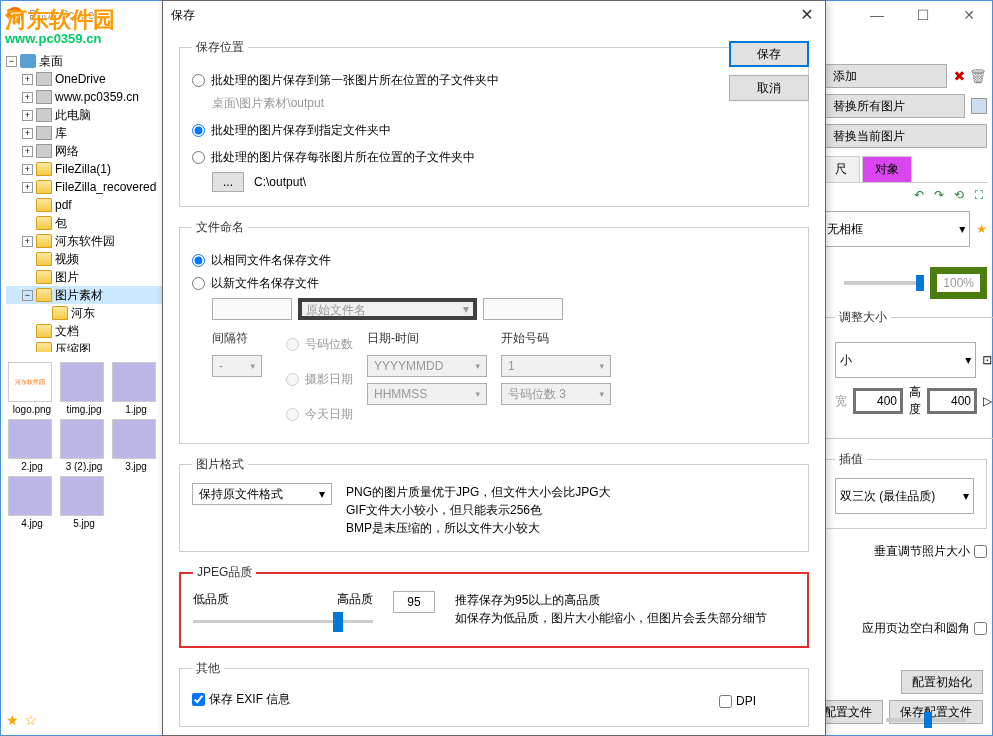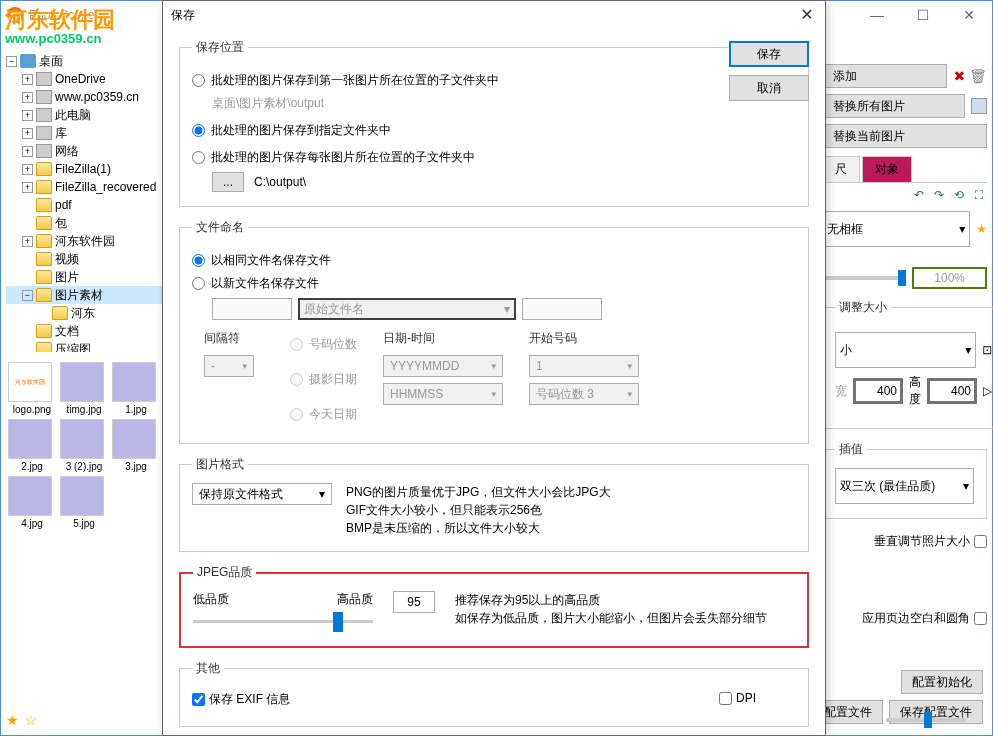--- a/index.html
+++ b/index.html
@@ -34,21 +34,21 @@
 .thumb-img { width: 44px; height: 40px; border: 1px solid #ccc; background: #bbb8e8; }
 .thumb-img.logo { background: #fff; display: flex; align-items: center; justify-content: center; font-size: 6px; color: #ff6600; }
 .thumb-label { font-size: 10px; margin-top: 2px; white-space: nowrap; overflow: hidden; }
 
 
 .rightpanel { position: absolute; right: 6px; top: 64px; width: 165px; }
 .rp-row { display: flex; align-items: center; margin-bottom: 6px; height: 24px; }
 .rp-btn { border: 1px solid #adadad; background: #e1e1e1; padding: 3px 10px; height: 24px; display: flex; align-items: center; }
 .rp-input { border: 3px solid #737373; padding: 3px; width: 50px; text-align: right; }
 .tabs { display: flex; border-bottom: 1px solid #ccc; }
-.tab { padding: 4px 12px; border: 1px solid #ccc; border-bottom: none; background: #be185d; margin-right: 2px; }
+.tab { padding: 4px 12px; border: 1px solid #ccc; border-bottom: none; background: #d946ef; margin-right: 2px; }
 .tab.inactive { background: #f0f0f0; }
 
 
 .bottombar { position: absolute; left: 6px; bottom: 6px; width: 980px; height: 20px; display: flex; align-items: center; }
 .star { color: #ffa500; font-size: 14px; margin-right: 6px; }
 
 
 .dialog { position: absolute; left: 162px; top: 0; width: 664px; height: 736px; background: #fff; border: 1px solid #666; box-shadow: 2px 2px 8px rgba(0,0,0,0.2); z-index: 10; }
 .dialog-title { height: 28px; display: flex; align-items: center; padding: 0 8px; font-size: 12px; }
 .dialog-close { position: absolute; right: 6px; top: 4px; font-size: 16px; color: #333; width: 24px; text-align: center; }
@@ -57,23 +57,23 @@
 fieldset { border: 1px solid #ccc; padding: 10px 12px 14px; margin-bottom: 12px; }
 legend { padding: 0 4px; color: #333; }
 .radio-row { display: flex; align-items: center; margin: 6px 0; }
 .radio-row input[type=radio] { margin-right: 6px; }
 .sub-indent { margin-left: 20px; color: #999; }
 .path-row { margin-left: 20px; display: flex; align-items: center; gap: 10px; margin-top: 4px; }
 .path-btn { border: 1px solid #adadad; background: #e1e1e1; padding: 2px 10px; }
 
 .name-row { margin-left: 20px; margin-top: 6px; display: flex; gap: 6px; align-items: center; }
 .name-input { border: 1px solid #adadad; height: 22px; width: 80px; padding: 0 4px; }
-.name-select { border: 2px solid #404040; height: 22px; width: 218px; background: #f0f0f0; padding: 0 4px; display: flex; align-items: center; justify-content: space-between; color: #999; }
-
-.options-grid { display: flex; gap: 26px; margin-top: 10px; margin-left: 12px; }
+.name-select { border: 4px solid #404040; height: 22px; width: 179px; background: #f0f0f0; padding: 0 4px; display: flex; justify-content: space-between; color: #999; }
+
+.options-grid { display: flex; gap: 14px; margin-top: 10px; margin-left: 20px; }
 .opt-col { display: flex; flex-direction: column; gap: 6px; }
 .opt-label { margin-bottom: 2px; color: #333; }
 .sel { border: 1px solid #adadad; height: 22px; padding: 0 6px; display: flex; align-items: center; justify-content: space-between; background: #f0f0f0; color: #999; }
 .sel .arrow { font-size: 9px; }
 
 .example { margin-left: 20px; margin-top: 10px; color: #333; }
 
 .format-row { display: flex; align-items: flex-start; gap: 14px; }
 .format-sel { border: 1px solid #adadad; height: 22px; width: 140px; padding: 0 6px; display: flex; align-items: center; justify-content: space-between; }
 .format-desc { font-size: 12px; line-height: 1.5; }
@@ -82,21 +82,21 @@
 .jpeg-box legend { color: #333; background: #fff; padding: 0 4px; }
 .quality-row { display: flex; align-items: flex-start; gap: 20px; }
 .slider-wrap { display: flex; flex-direction: column; align-items: center; }
 .slider-labels { display: flex; justify-content: space-between; width: 180px; margin-bottom: 4px; }
 .slider { position: relative; width: 180px; height: 20px; }
 .slider-track { position: absolute; top: 8px; width: 100%; height: 3px; background: #ccc; }
 .slider-thumb { position: absolute; top: 0; left: 140px; width: 10px; height: 20px; background: #0078d7; }
 .quality-val { border: 1px solid #adadad; width: 42px; height: 22px; text-align: center; padding: 2px; }
 .quality-desc { font-size: 12px; line-height: 1.5; }
 
-.other-row { display: flex; align-items: flex-start; gap: 40px; margin: 4px 0; }
+.other-row { display: flex; align-items: flex-end; gap: 40px; margin: 4px 0; }
 .chk { display: flex; align-items: center; gap: 4px; }
 
 .dlg-btns { position: absolute; right: 16px; top: 40px; display: flex; flex-direction: column; gap: 8px; }
 .dlg-btn { width: 80px; height: 26px; border: 1px solid #adadad; background: #e1e1e1; display: flex; align-items: center; justify-content: center; }
 .dlg-btn.primary { border: 2px solid #0078d7; }
 
 .rp-secrow { display:flex; align-items:center; gap:6px; margin:6px 0; }
 .rp-select { border:1px solid #adadad; height:36px; flex:1; padding:0 4px; display:flex; align-items:center; justify-content:space-between; }
 .rp-star { color:#ffa500; }
 .rp-bottom { position:absolute; right:10px; bottom:12px; display:flex; flex-direction:column; gap:6px; align-items:flex-end; }
@@ -246,21 +246,21 @@
         <span>无相框</span>
         <span>▾</span>
       </div>
     <span class="rp-star">★</span>
   </div>
 
   <div class="rp-secrow" style="justify-content:flex-end;margin-top:20px">
     <div style="width:80px;height:4px;background:#ccc;position:relative">
         <div style="position:absolute;right:0;top:-6px;width:8px;height:16px;background:#0078d7"></div>
       </div>
-    <span style="border:2px solid #4d7c0f;padding:2px 20px;color:#999">100%</span>
+    <span style="border:7px solid #4d7c0f;padding:2px 6px;color:#999">100%</span>
   </div>
 
   <fieldset style="margin-top:10px">
     <legend>调整大小</legend>
     <div class="rp-secrow">
       <div class="rp-select">
           <span>小</span>
           <span>▾</span>
         </div>
       <span>⊡</span>

